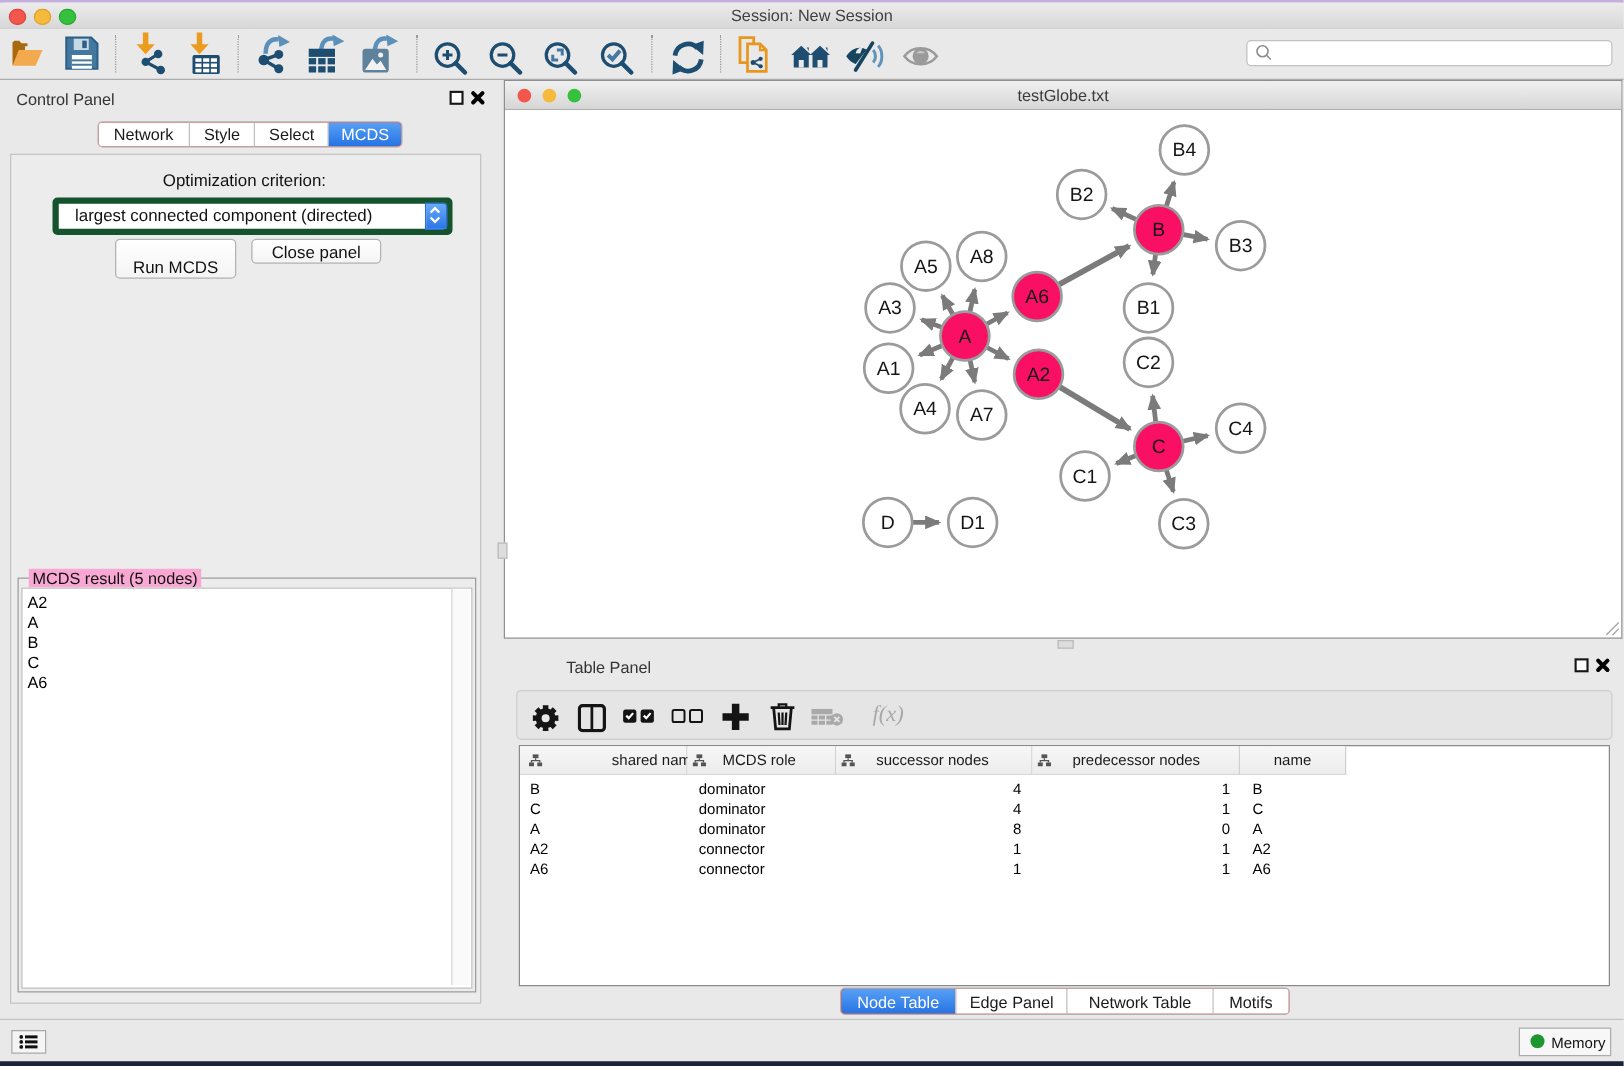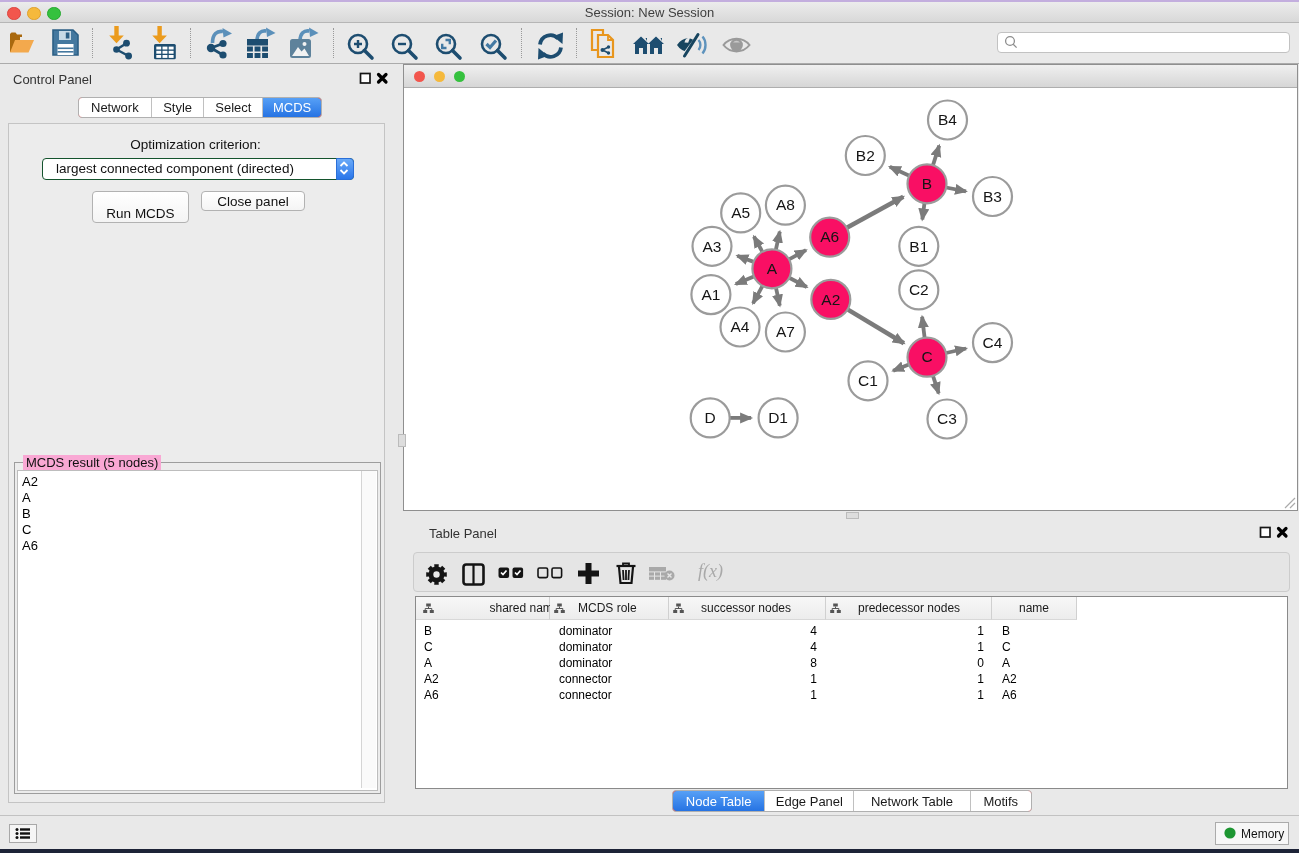--- a/index.html
+++ b/index.html
@@ -17,39 +17,39 @@
 
 #cp-title{left:13px;top:72px;font-size:13px;color:#333}
 #cp-inner{left:8px;top:123px;width:375px;height:678px;background:#ececec;border:1px solid #c4c4c4}
 .tabgrp{position:absolute;display:flex;border:1px solid #b0b0b0;border-radius:4px;overflow:hidden;background:#ef4444}
 .tab{font-size:13px;color:#1a1a1a;text-align:center;background:#fff;border-right:1px solid #c0c0c0;
  display:flex;align-items:center;justify-content:center}
 .tab:last-child{border-right:none}
 .tabsel{background:linear-gradient(#57a0f6,#2673e3);color:#fff}
 #cp-tabs{left:78px;top:96.5px;width:242px;height:19px}
 #optlabel{left:8px;top:137px;width:375px;text-align:center;font-size:13.5px;color:#111}
-#dropdown{left:42px;top:158px;width:310px;height:20px;background:#fff;border:1px solid #14532d;border-radius:4px;}
+#dropdown{left:42px;top:158px;width:310px;height:20px;background:#fff;border:5px solid #14532d;border-radius:4px;}
 #dropdown span{position:absolute;left:13px;top:2px;font-size:13.5px;color:#111}
 #ddbtn{position:absolute;right:-1px;top:-1px;width:16px;height:20px;border-radius:0 4px 4px 0;
  background:linear-gradient(#6aaaf8,#2a76ea);border:1px solid #2a6fd8}
 .btn{position:absolute;background:linear-gradient(#ffffff,#f4f4f4);border:1px solid #b2b2b2;border-radius:4px;
  font-size:13.5px;color:#111;text-align:center}
 #fieldset{left:14px;top:462px;width:365px;height:330px;border:1px solid #9d9d9d}
 #legend{left:23px;top:455px;background:#f9a8d4;padding:0 3px;font-size:13px;color:#111}
 #mlist{left:17px;top:470px;width:359px;height:319px;background:#fff;border:1px solid #bdbdbd}
 #mlist div{padding-left:4px;font-size:13px;height:16px;line-height:16px;color:#000}
 #mscroll{left:361px;top:471px;width:14px;height:317px;background:#fafafa;border-left:1px solid #d5d5d5}
 
 #gwin{left:403px;top:64px;width:895px;height:447px;border:1px solid #8f8f8f;background:#fff;box-sizing:border-box}
 #gtitle{position:absolute;left:0;top:0;width:100%;height:23px;
  background:linear-gradient(#f0f0f0,#d6d6d6);border-bottom:1px solid #aeaeae;box-sizing:border-box}
 #gtitle .txt{position:absolute;width:100%;text-align:center;top:4px;font-size:13px;color:#3a3a3a}
 .tls{position:absolute;top:6px;width:11px;height:11px;border-radius:50%}
 
-#tp-title{left:429px;top:526px;font-size:13px;color:#333}
+#tp-title{left:453px;top:526px;font-size:13px;color:#333}
 #tp-toolbar{left:413px;top:552px;width:875px;height:38px;background:#e5e5e5;border:1px solid #cccccc;border-radius:4px}
 #ttable{left:415px;top:596px;width:871px;height:191px;background:#fff;border:1px solid #8a8a8a;font-size:12px}
 .hd{position:absolute;top:0;height:23px;background:linear-gradient(#f7f7f7,#ececec);border-right:1px solid #d0d0d0;border-bottom:1px solid #d8d8d8;box-sizing:border-box}
 .hd span{position:absolute;width:100%;text-align:center;top:4px;font-size:12px;color:#1a1a1a}
 .cell{position:absolute;font-size:12px;color:#000;height:16px;line-height:16px}
 
 #btabs{left:672px;top:790px;width:358px;height:20px}
 
 #statusline{left:0;top:815px;width:1299px;height:0;border-top:1px solid #c2c2c2}
 #listbtn{left:9px;top:824px;width:26px;height:17px;background:#f5f5f5;border:1px solid #a8a8a8}
@@ -233,20 +233,21 @@
     <div>C</div>
     <div>A6</div>
   </div>
 <div class="abs" id="mscroll"></div>
 
 <div class="abs" id="gwin">
  <div id="gtitle">
   <div class="tls" style="left:10px;background:#f2564d"></div>
   <div class="tls" style="left:30px;background:#f5b93c"></div>
   <div class="tls" style="left:50px;background:#35c13e"></div>
+  <div class="txt">testGlobe.txt</div>
  </div>
 
  <svg id="graph" style="position:absolute;left:0px;top:23px" width="893" height="420" viewBox="0 0 893 420">
   <defs>
         <marker id="ah" markerUnits="userSpaceOnUse" markerWidth="15" markerHeight="12" refX="11" refY="5.5" orient="auto">
    <path d="M0,0 L13,5.5 L0,11 Z" fill="#7b7b7b"></path>
         </marker>
       </defs>
   <g stroke="#7b7b7b">
 <line x1="349.9" y1="188.4" x2="331.8" y2="196.1" stroke-width="3.8" marker-end="url(#ah)"></line>

